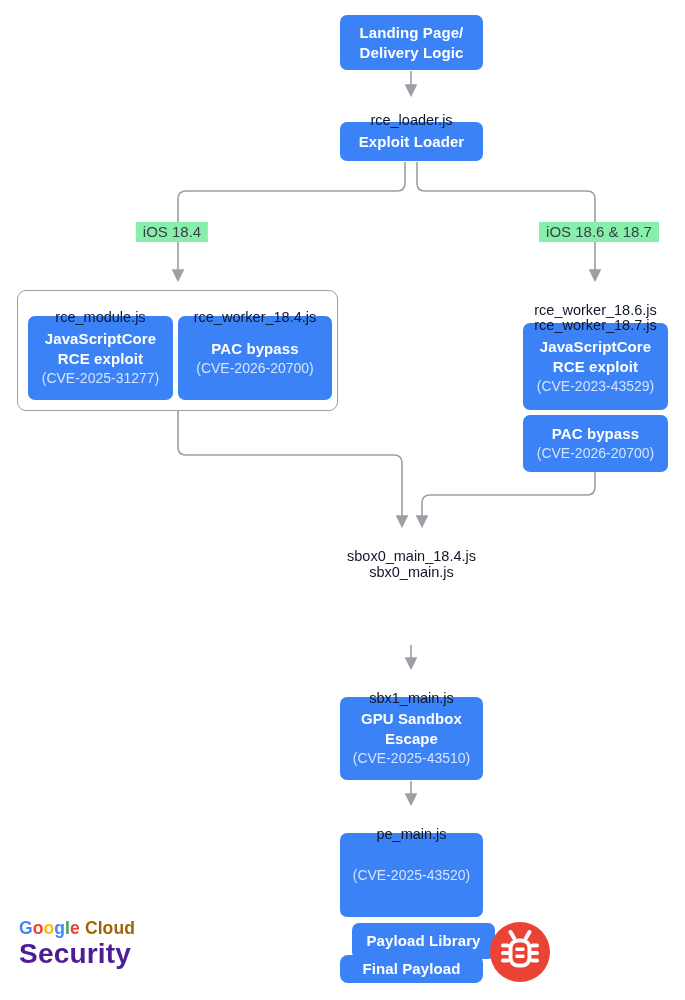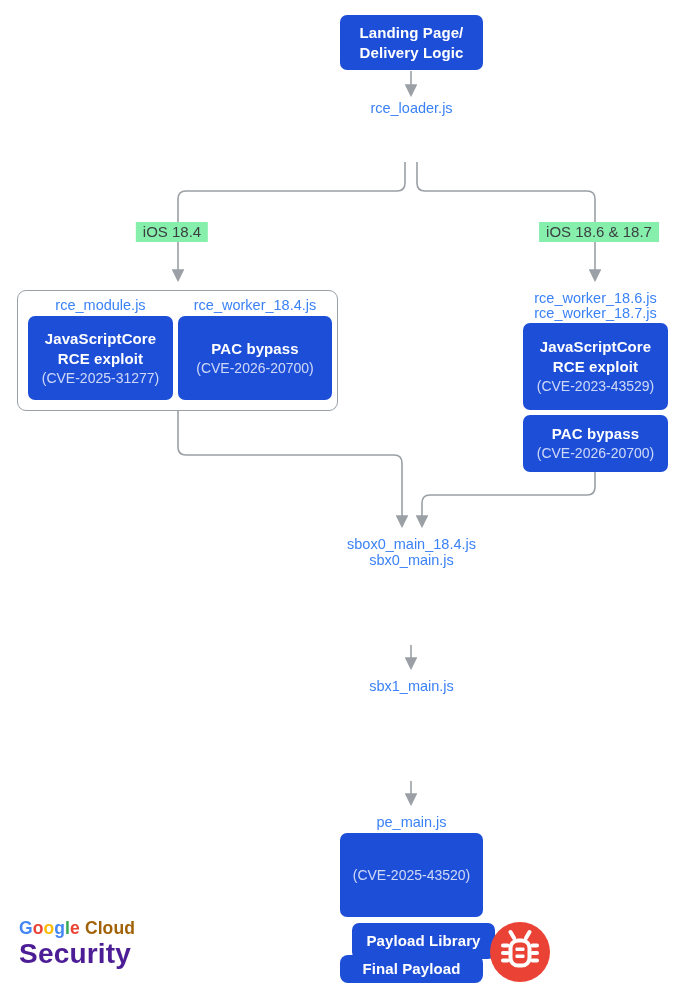--- a/index.html
+++ b/index.html
@@ -6,21 +6,21 @@
   .canvas{
     position:relative;
     width:685px;height:1000px;
     background:#ffffff;
     font-family:"Liberation Sans",sans-serif;
     overflow:hidden;
   }
   svg.connectors{position:absolute;left:0;top:0;z-index:1;}
   .red-box{
     position:absolute;z-index:2;
-    background:#1d4ed8;
+    background:#3b82f6;
     border-radius:7px;
     color:#ffffff;
     display:flex;flex-direction:column;
     align-items:center;justify-content:center;
     text-align:center;
     box-sizing:border-box;
     padding:2px 4px;
   }
   .box-title{
     font-weight:bold;
@@ -29,23 +29,24 @@
     letter-spacing:0.1px;
   }
   .box-cve{
     font-size:14px;line-height:19px;
     color:rgba(255,255,255,0.78);
     white-space:nowrap;
   }
   .file-label{
     position:absolute;z-index:3;
     font-size:14.5px;line-height:16px;
-    color:#3b82f6;
+    color:#0f172a;
     text-align:center;
     white-space:nowrap;
+    margin-top:12px;
   }
   .branch-label{
     position:absolute;z-index:3;
     font-size:15px;line-height:16px;
     color:#3C4043;
     background:#86efac;
     padding:2px 7px;
     white-space:nowrap;
     transform:translateX(-50%);
   }
@@ -89,20 +90,23 @@
     </g>
   </svg>
 
   <div class="red-box" style="left:340px;top:15px;width:143px;height:55px;">
     <div class="box-title">Landing Page/
 Delivery Logic</div>
   </div>
 
   <div class="file-label" style="left:340px;top:100px;width:143px;">rce_loader.js</div>
 
+  <div class="red-box" style="left:340px;top:122px;width:143px;height:39px;">
+    <div class="box-title">Exploit Loader</div>
+  </div>
 
   <div class="branch-label" style="left:172px;top:222px;">iOS 18.4</div>
   <div class="branch-label" style="left:599px;top:222px;">iOS 18.6 &amp; 18.7</div>
 
   <div class="group-box" style="left:17px;top:290px;width:321px;height:121px;"></div>
 
   <div class="file-label" style="left:28px;top:297px;width:145px;">rce_module.js</div>
   <div class="file-label" style="left:178px;top:297px;width:154px;">rce_worker_18.4.js</div>
 
   <div class="red-box" style="left:28px;top:316px;width:145px;height:84px;">
@@ -129,20 +133,25 @@
     <div class="box-title">PAC bypass</div>
     <div class="box-cve">(CVE-2026-20700)</div>
   </div>
 
   <div class="file-label" style="left:340px;top:536px;width:143px;">sbox0_main_18.4.js</div>
   <div class="file-label" style="left:340px;top:552px;width:143px;">sbx0_main.js</div>
 
 
   <div class="file-label" style="left:340px;top:678px;width:143px;">sbx1_main.js</div>
 
+  <div class="red-box" style="left:340px;top:697px;width:143px;height:83px;">
+    <div class="box-title">GPU Sandbox
+Escape</div>
+    <div class="box-cve">(CVE-2025-43510)</div>
+  </div>
 
   <div class="file-label" style="left:340px;top:814px;width:143px;">pe_main.js</div>
 
   <div class="red-box" style="left:340px;top:833px;width:143px;height:84px;">
     <div class="box-cve">(CVE-2025-43520)</div>
   </div>
 
   <div class="red-box" style="left:352px;top:923px;width:143px;height:36px;">
     <div class="box-title">Payload Library</div>
   </div>

